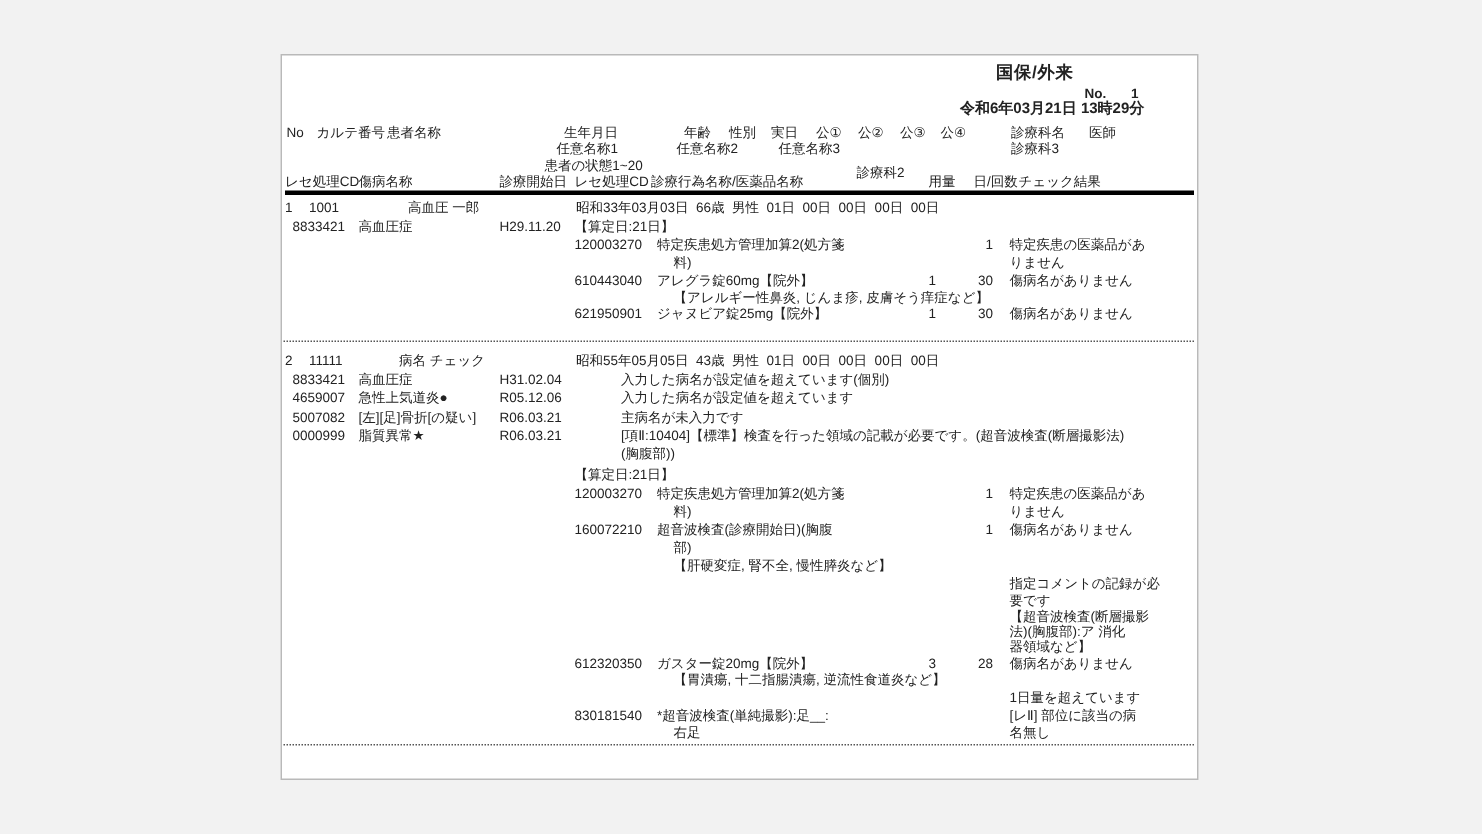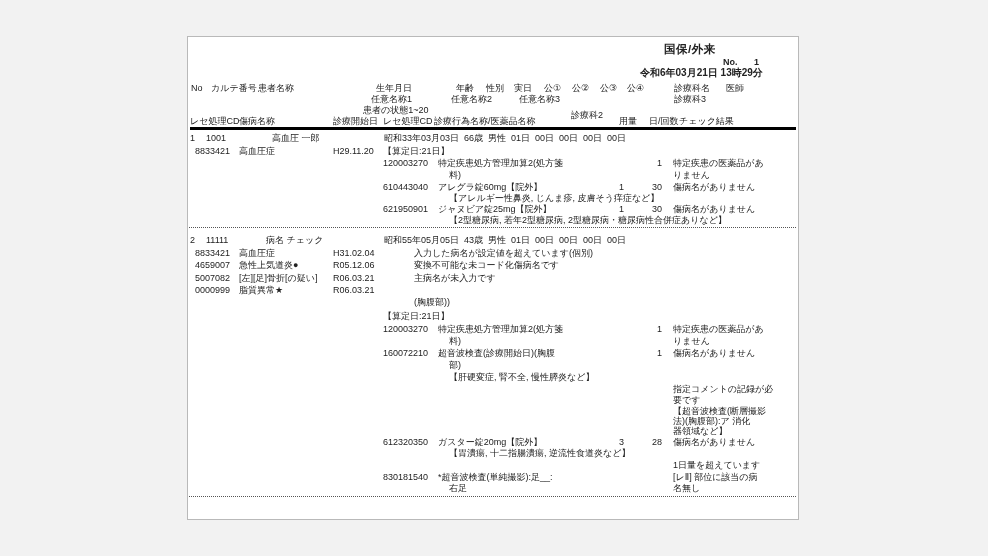--- a/index.html
+++ b/index.html
@@ -87,47 +87,47 @@
   <span class="num" style="left:418px;top:146px;width:18px">1</span>
   <span class="num" style="left:448px;top:146px;width:26px">30</span>
   <span style="left:485px;top:146px">傷病名がありません</span>
   <span style="left:261px;top:157px">【アレルギー性鼻炎, じんま疹, 皮膚そう痒症など】</span>
 
   <span style="left:195px;top:168px">621950901</span>
   <span style="left:250px;top:168px">ジャヌビア錠25mg【院外】</span>
   <span class="num" style="left:418px;top:168px;width:18px">1</span>
   <span class="num" style="left:448px;top:168px;width:26px">30</span>
   <span style="left:485px;top:168px">傷病名がありません</span>
-  <span style="left:261px;top:179px">【2型糖尿病, 若年2型糖尿病, 2型糖尿病・糖尿病性合併症ありなど】</span>
 
   <div class="dots" style="top:190px"></div>
 
   <span style="left:2px;top:199px">2</span>
   <span style="left:18px;top:199px">11111</span>
   <span style="left:78px;top:199px">病名 チェック</span>
   <span style="left:196px;top:199px">昭和55年05月05日  43歳  男性  01日  00日  00日  00日  00日</span>
 
   <span style="left:7px;top:212px">8833421</span>
   <span style="left:51px;top:212px">高血圧症</span>
   <span style="left:145px;top:212px">H31.02.04</span>
   <span style="left:226px;top:212px">入力した病名が設定値を超えています(個別)</span>
 
   <span style="left:7px;top:224px">4659007</span>
   <span style="left:51px;top:224px">急性上気道炎●</span>
   <span style="left:145px;top:224px">R05.12.06</span>
-  <span style="left:226px;top:224px">変換不可能な未コード化傷病名です</span>
+  <span style="left:226px;top:224px">入力した病名が設定値を超えています</span>
 
   <span style="left:7px;top:237px">5007082</span>
   <span style="left:51px;top:237px">[左][足]骨折[の疑い]</span>
   <span style="left:145px;top:237px">R06.03.21</span>
   <span style="left:226px;top:237px">主病名が未入力です</span>
 
   <span style="left:7px;top:249px">0000999</span>
   <span style="left:51px;top:249px">脂質異常★</span>
   <span style="left:145px;top:249px">R06.03.21</span>
+  <span style="left:226px;top:249px">[項Ⅱ:10404]【標準】検査を行った領域の記載が必要です。(超音波検査(断層撮影法)</span>
   <span style="left:226px;top:261px">(胸腹部))</span>
 
   <span style="left:195px;top:275px">【算定日:21日】</span>
 
   <span style="left:195px;top:288px">120003270</span>
   <span style="left:250px;top:288px">特定疾患処方管理加算2(処方箋</span>
   <span class="num" style="left:448px;top:288px;width:26px">1</span>
   <span style="left:485px;top:288px">特定疾患の医薬品があ</span>
   <span style="left:261px;top:300px">料)</span>
   <span style="left:485px;top:300px">りません</span>

